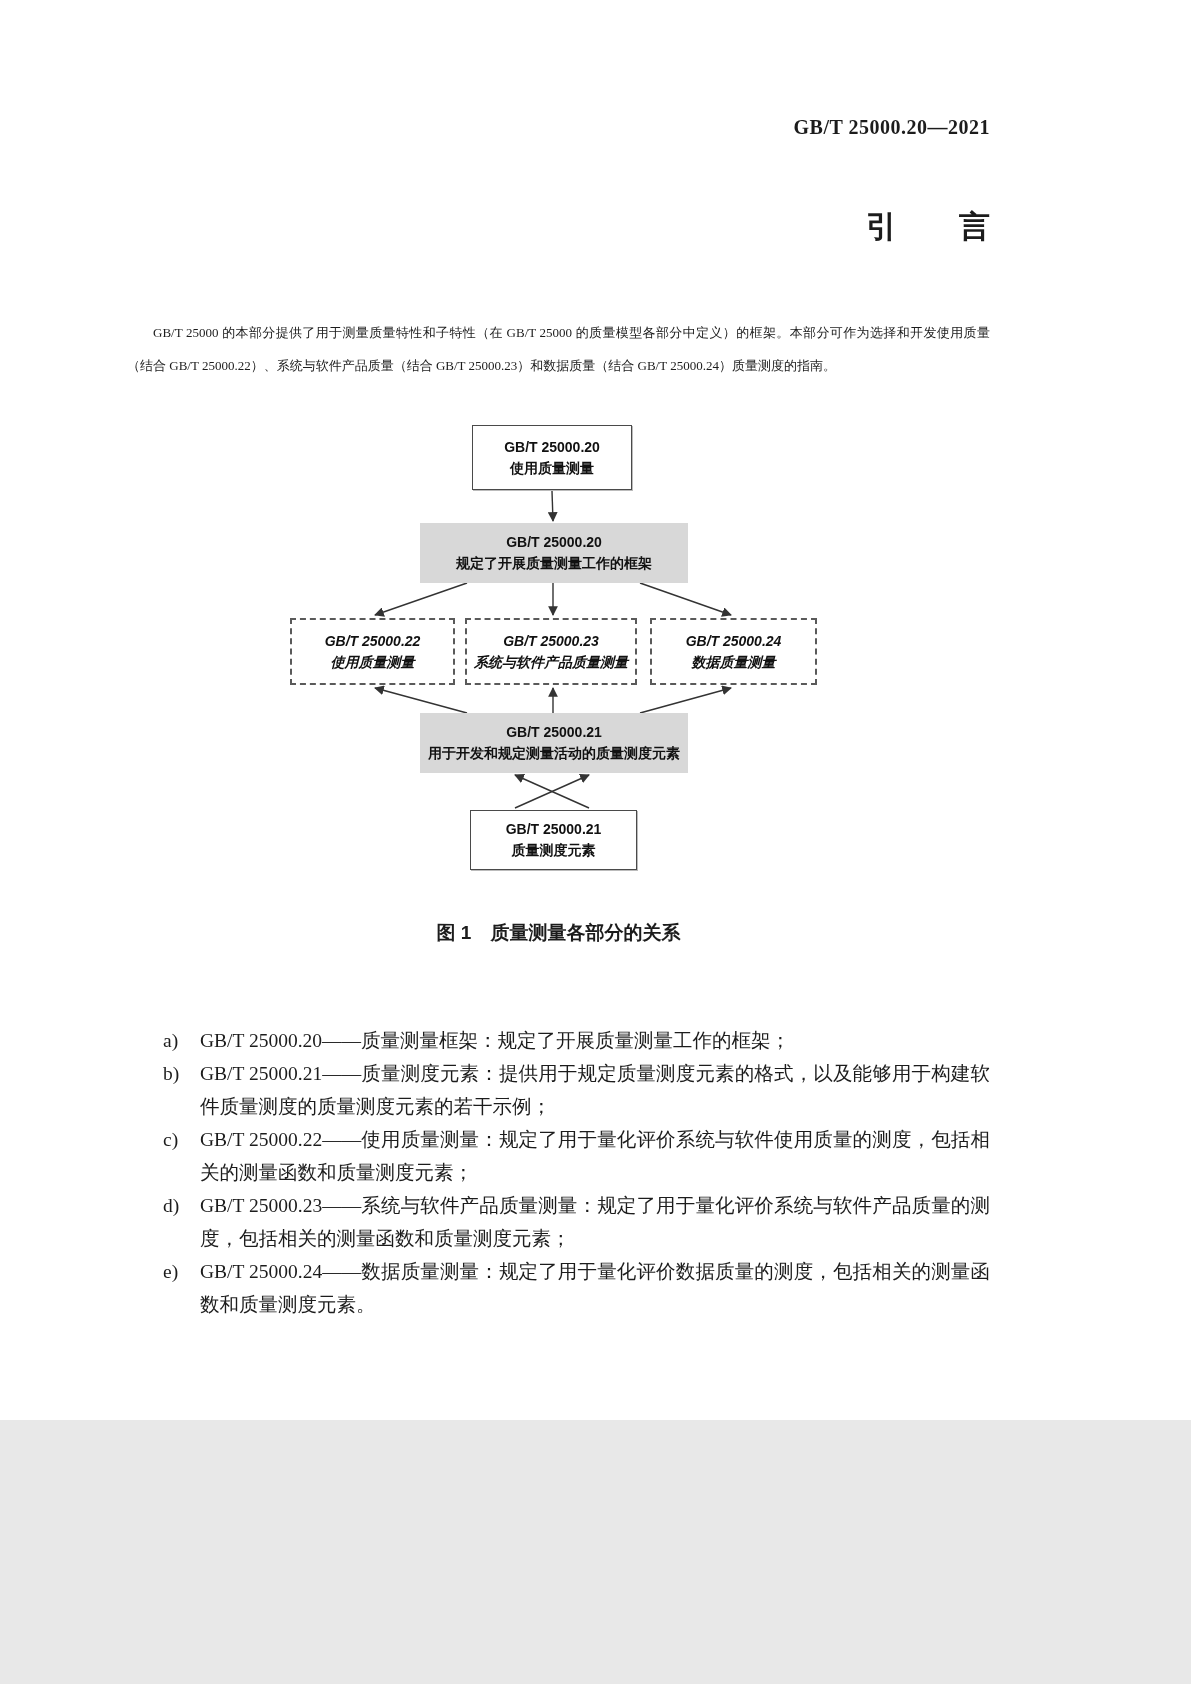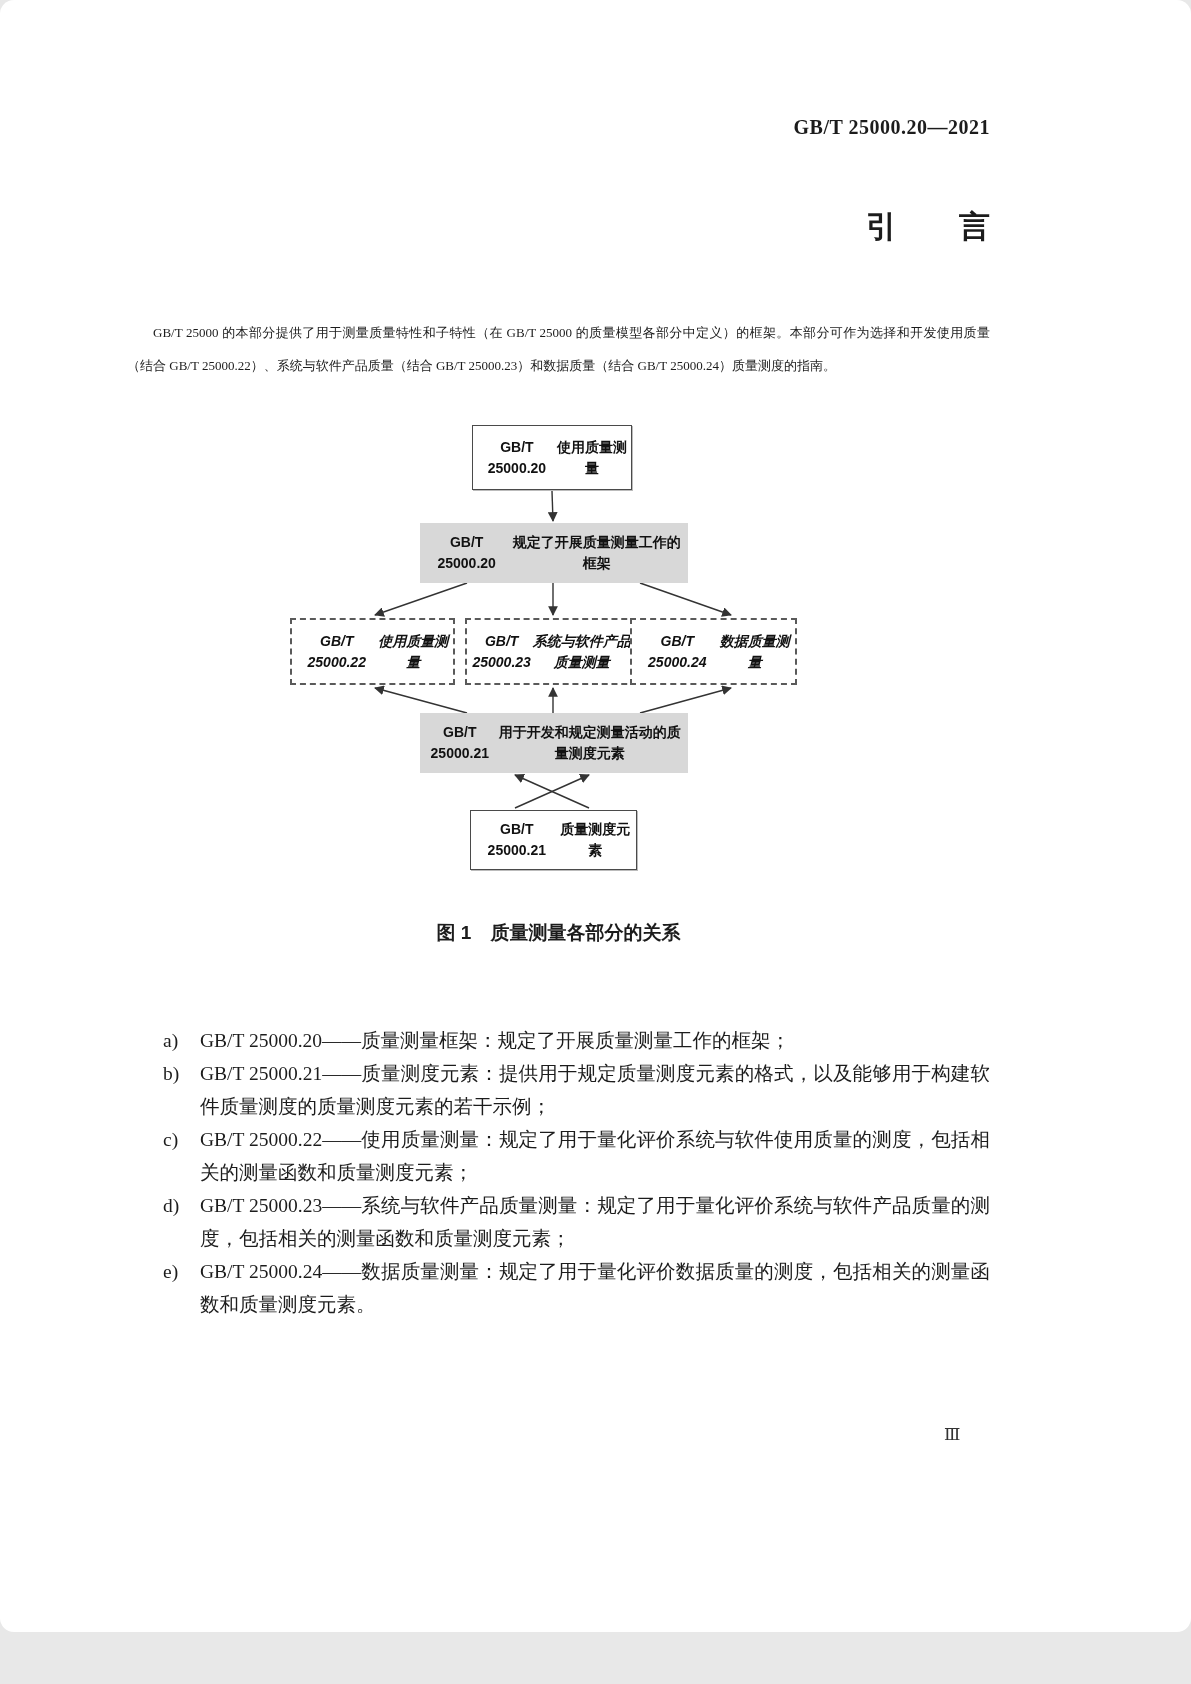--- a/index.html
+++ b/index.html
@@ -1,40 +1,39 @@
 <!DOCTYPE html>
 <html><head>
 <meta charset="utf-8">
 <style>
   * { margin:0; padding:0; box-sizing:border-box; }
   html,body { background:#e8e8e8; }
   .page {
-    position:relative; width:1191px; height:1632px; margin:0 auto;
+    position:relative; width:1191px; height:1420px; margin:0 auto;
     background:#ffffff; color:#1c1c1c;
     font-family:"Liberation Serif","DejaVu Serif",serif;
     overflow:hidden;
-    border-radius:14px;
   }
   .header-code {
     position:absolute; top:116px; left:127px; width:863px;
     text-align:right; font-weight:bold; font-size:20px; letter-spacing:0.5px;
   }
   .doc-title {
     position:absolute; top:206px; left:127px; width:863px;
     text-align:right; font-size:31px; font-weight:bold;
     font-family:"Liberation Sans","DejaVu Sans",sans-serif;
   }
   .intro {
     position:absolute; top:316px; left:127px; width:863px;
     font-size:13px; line-height:33px; text-align:justify; text-indent:2em;
   }
   .diagram { position:absolute; top:420px; left:127px; width:863px; height:460px; }
   .arrows { position:absolute; left:0; top:0; pointer-events:none; }
   .dbox {
-    position:absolute; display:flex; flex-direction:row;
+    position:absolute; display:flex; flex-direction:column;
     justify-content:center; align-items:center; text-align:center;
     font-family:"Liberation Sans","DejaVu Sans",sans-serif;
     font-weight:bold; font-size:14px; line-height:21px; color:#111;
     padding:0 4px; background:#ffffff;
   }
   .dbox.solid  { border:1.5px solid #4a4a4a; box-shadow:1px 1px 0 #bbb; }
   .dbox.dashed { border:2px dashed #5a5a5a;font-style:italic; }
   .dbox.band   { background:#d8d8d8; border:none; }
   .fig-caption {
     position:absolute; top:920px; left:127px; width:863px;
@@ -101,21 +100,21 @@
     <div class="dbox dashed" style="left:163px;top:198px;width:165px;height:67px">
       <span>GB/T 25000.22</span>
       <span>使用质量测量</span>
     </div>
 
     <div class="dbox dashed" style="left:338px;top:198px;width:172px;height:67px">
       <span>GB/T 25000.23</span>
       <span>系统与软件产品质量测量</span>
     </div>
 
-    <div class="dbox dashed" style="left:503px;top:198px;width:167px;height:67px">
+    <div class="dbox dashed" style="left:523px;top:198px;width:167px;height:67px">
       <span>GB/T 25000.24</span>
       <span>数据质量测量</span>
     </div>
 
     <div class="dbox band" style="left:293px;top:293px;width:268px;height:60px">
       <span>GB/T 25000.21</span>
       <span>用于开发和规定测量活动的质量测度元素</span>
     </div>
 
     <div class="dbox solid" style="left:343px;top:390px;width:167px;height:60px">

